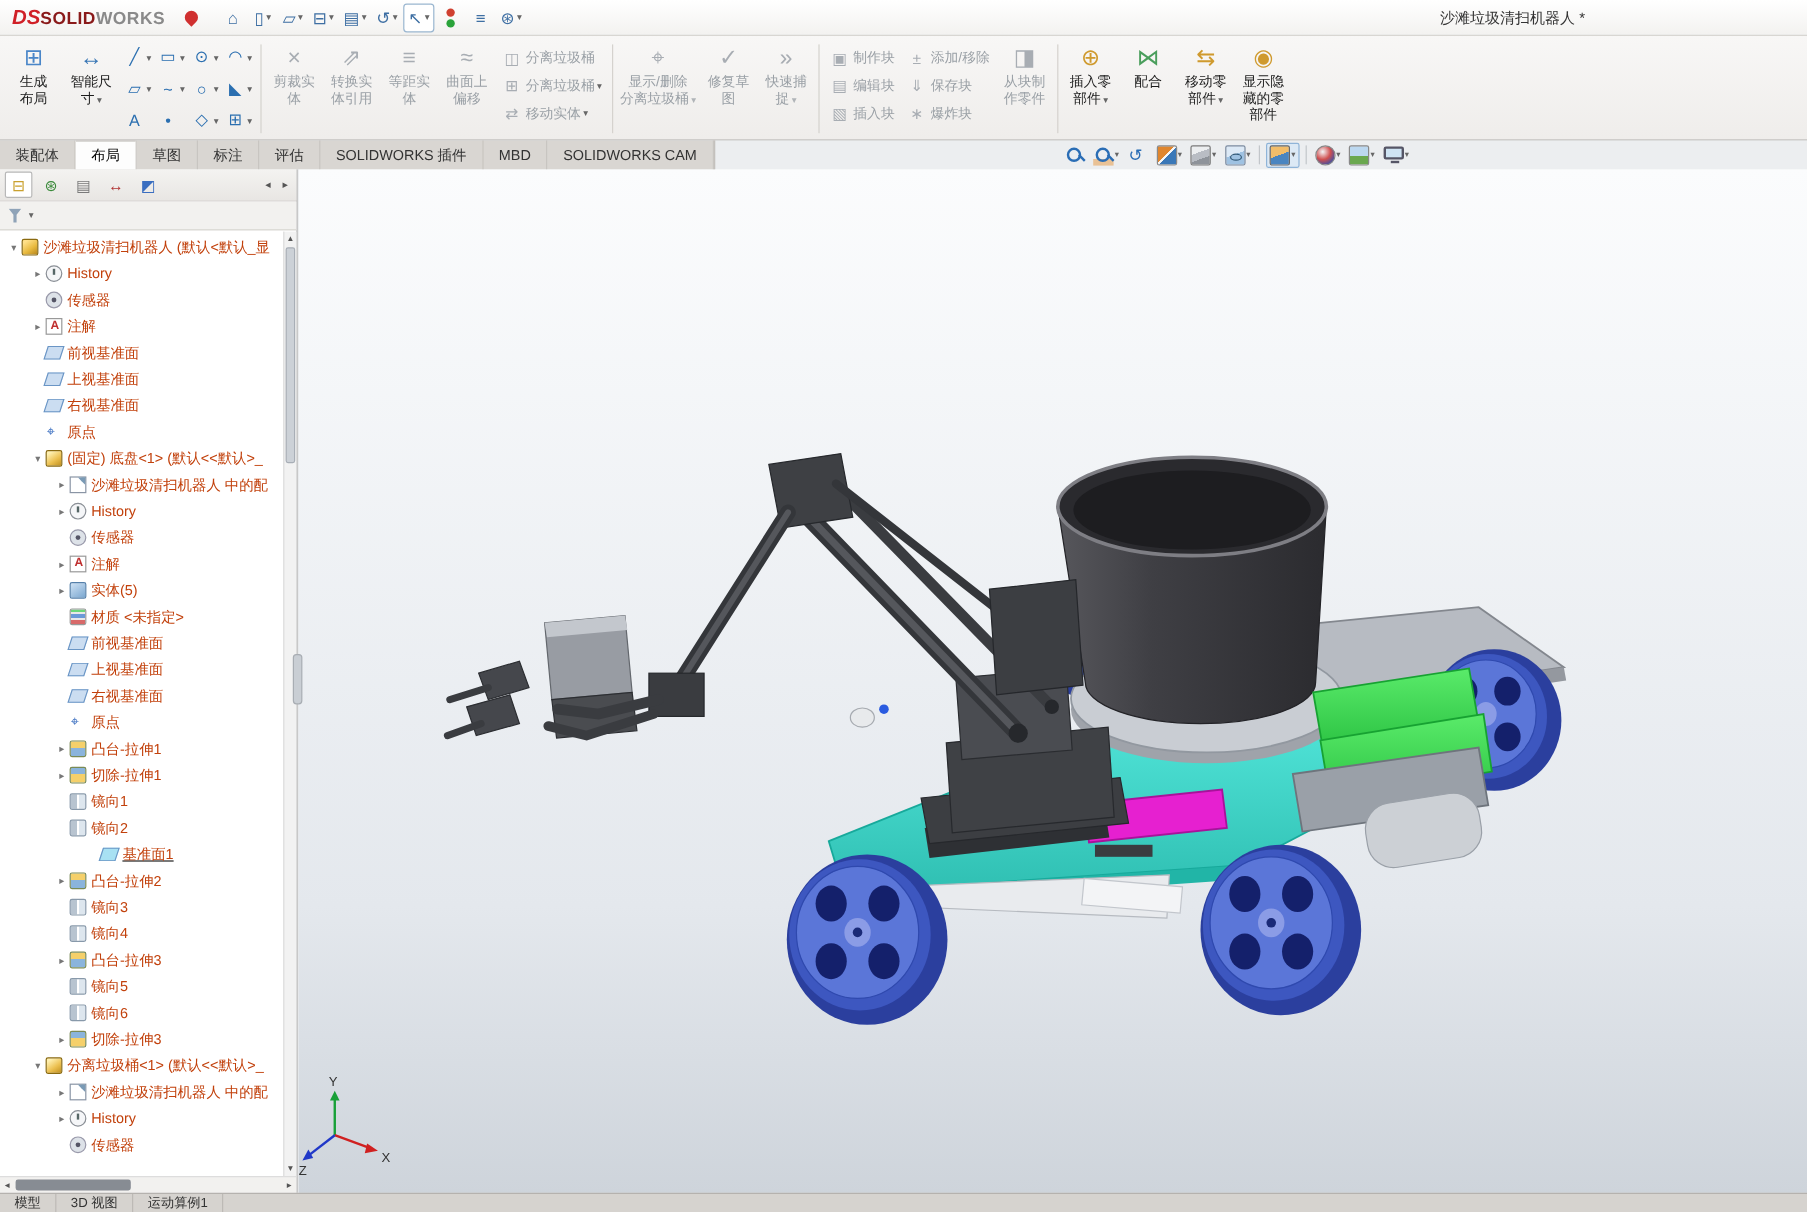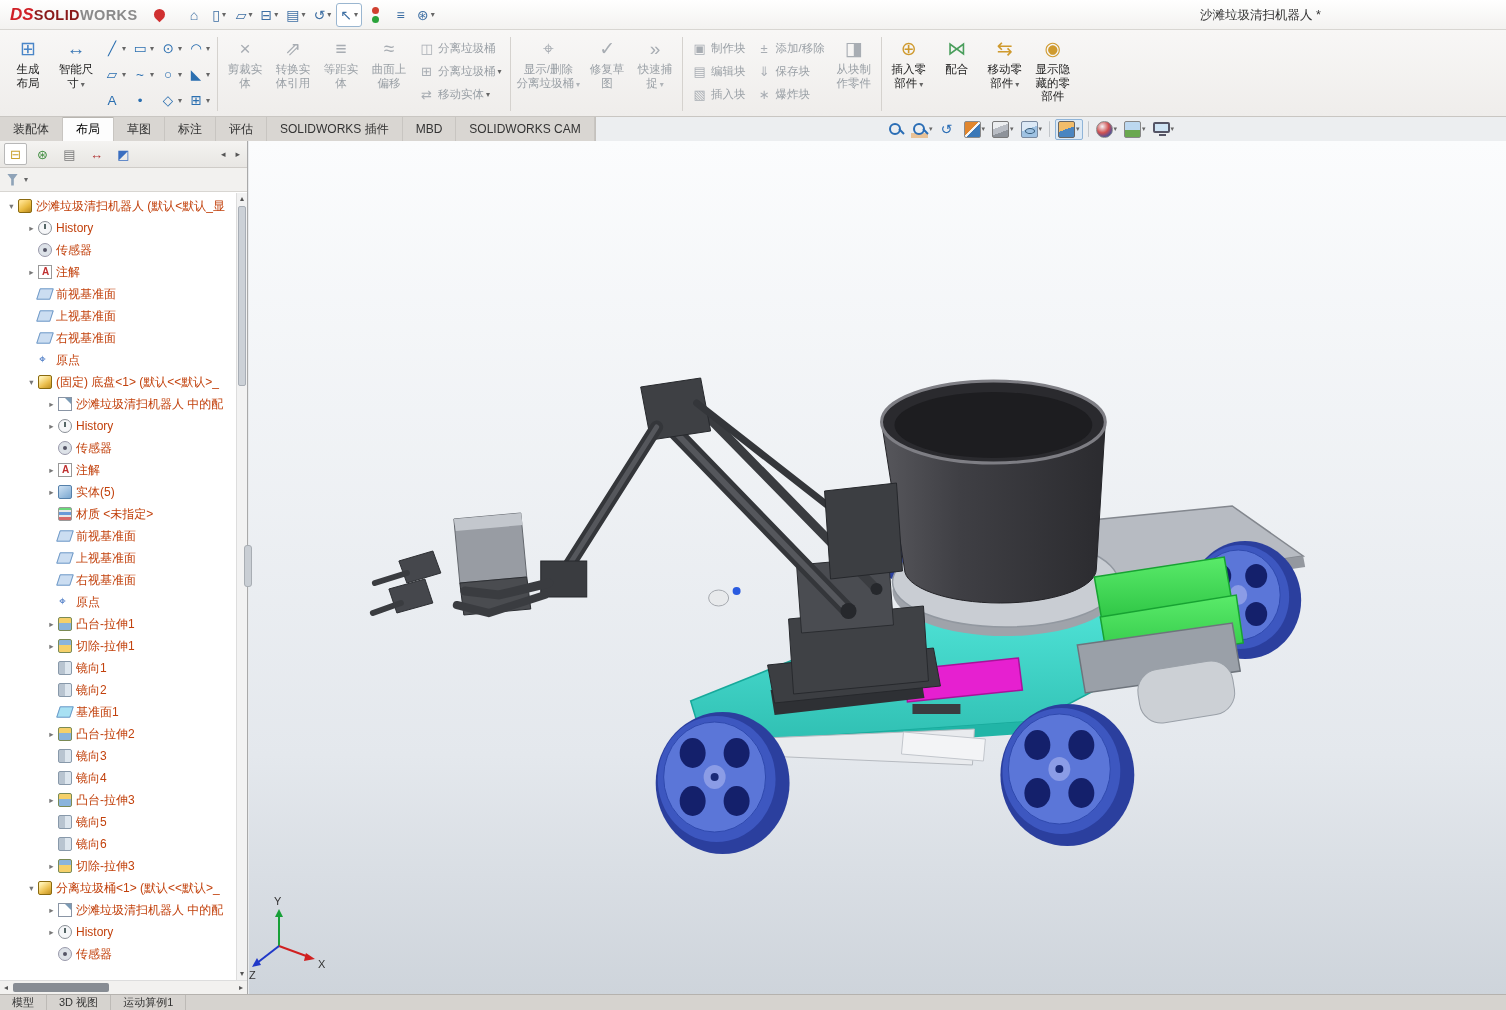--- a/index.html
+++ b/index.html
@@ -641,21 +641,21 @@
       <div class="tree-row" data-icon="mirror" style="padding-left: 46px;">
         <span class="tw"></span>
         <span class="ti"></span>
         <span class="tl">镜向1</span>
       </div>
       <div class="tree-row" data-icon="mirror" style="padding-left: 46px;">
         <span class="tw"></span>
         <span class="ti"></span>
         <span class="tl">镜向2</span>
       </div>
-      <div class="tree-row" data-icon="plane2" style="padding-left: 46px;">
+      <div class="tree-row" data-icon="plane2" style="padding-left: 72px; text-decoration: underline;">
         <span class="tw"></span>
         <span class="ti"></span>
         <span class="tl">基准面1</span>
       </div>
       <div class="tree-row" data-icon="boss" style="padding-left: 46px;">
         <span class="tw">▸</span>
         <span class="ti"></span>
         <span class="tl">凸台-拉伸2</span>
       </div>
       <div class="tree-row" data-icon="mirror" style="padding-left: 46px;">

